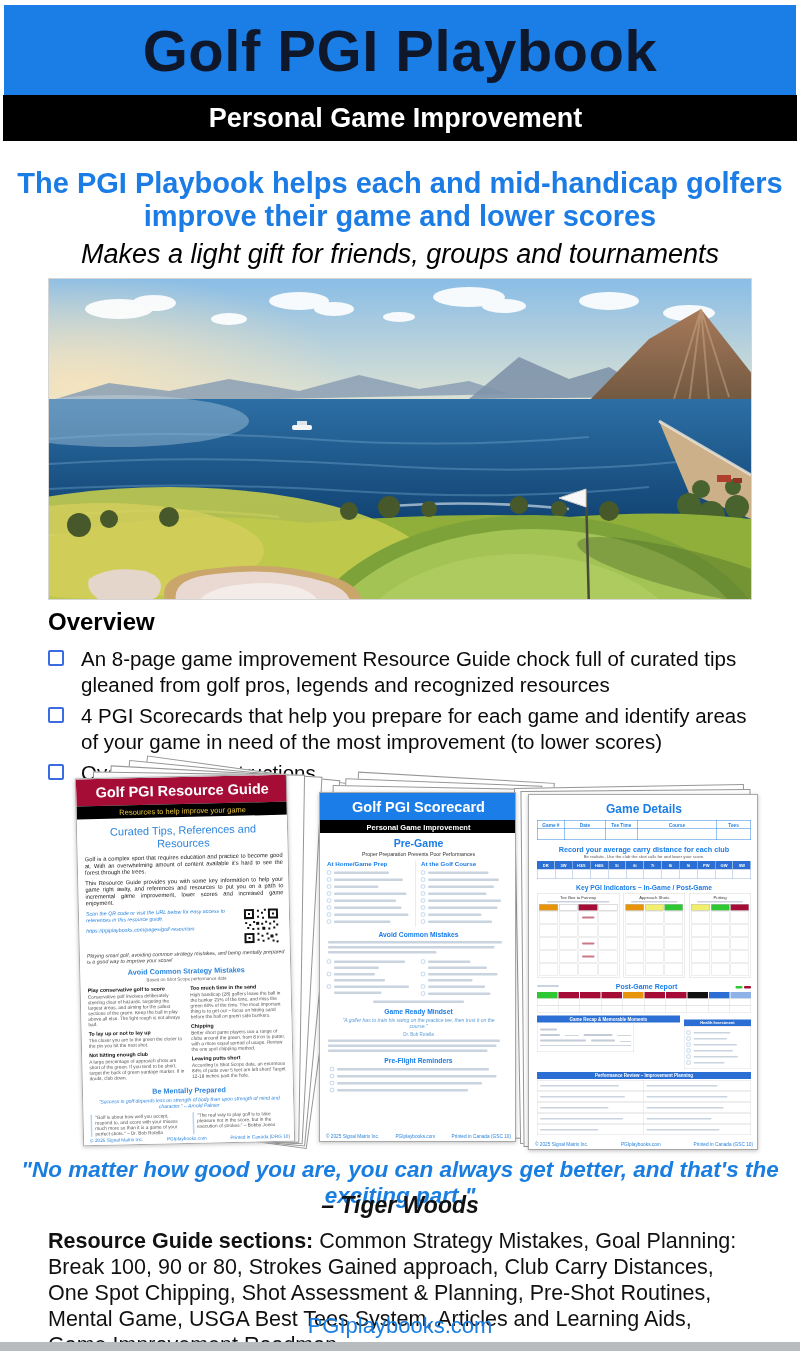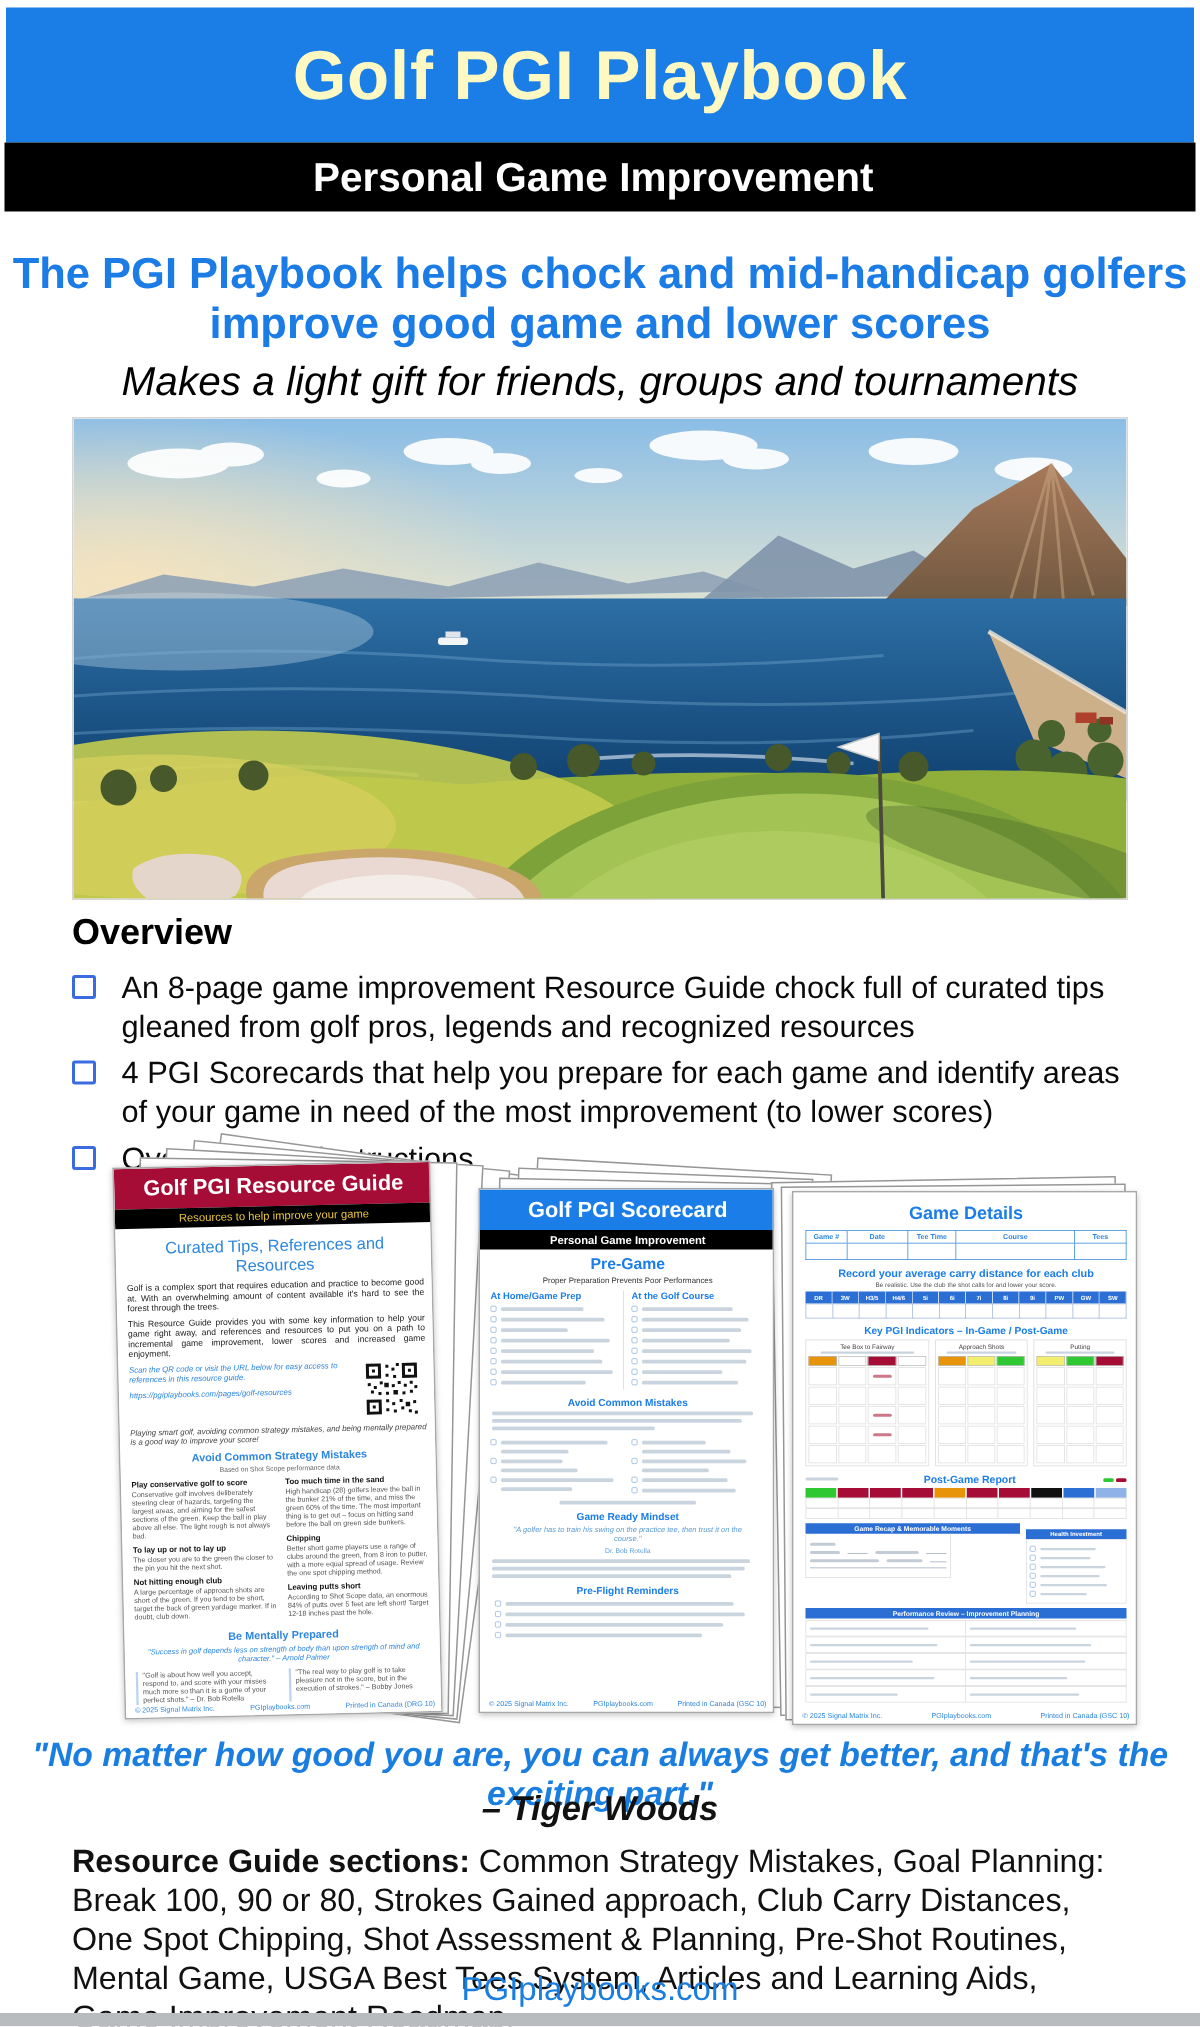--- a/index.html
+++ b/index.html
@@ -3,21 +3,21 @@
 <meta charset="utf-8">
 <style>
   * { margin:0; padding:0; box-sizing:border-box; }
   html,body { background:#ffffff; }
   body { font-family:"Liberation Sans", sans-serif; }
   .page { position:relative; width:800px; height:1351px; background:#fff; overflow:hidden; margin:0 auto; }
 
   
   .banner { position:absolute; top:5px; left:4px; width:792px; height:90px; background:#1a7ee6;
             display:flex; align-items:center; justify-content:center; }
-  .banner h1 { color:#fef9c3; font-size:46px; font-weight:bold; letter-spacing:.5px; }
+  .banner h1 { color:#0f172a; font-size:58px; font-weight:bold; letter-spacing:.5px; }
   .subbanner { position:absolute; top:95px; left:3px; width:794px; height:46px; background:#000;
                display:flex; align-items:center; justify-content:center; color:#fff; font-size:27px; }
   .subbanner .b { font-weight:bold; margin-right:9px; }
 
   
   .headline { position:absolute; top:167px; left:0; width:800px; text-align:center;
               color:#1b7ce5; font-size:29px; font-weight:bold; line-height:33px; }
   .tagline  { position:absolute; top:239px; left:0; width:800px; text-align:center;
               color:#000; font-size:27px; font-style:italic; }
 
@@ -175,22 +175,22 @@
 
   <header class="banner">
     <h1>Golf PGI Playbook</h1>
   </header>
 
   <div class="subbanner">
     <span class="b">Personal Game Improvement</span>
   </div>
 
   <div class="headline">
-    <div>The PGI Playbook helps chock and mid-handicap golfers</div>
-    <div>improve good game and lower scores</div>
+    <div>The PGI Playbook helps each and mid-handicap golfers</div>
+    <div>improve their game and lower scores</div>
   </div>
 
   <div class="tagline">Makes a light gift for friends, groups and tournaments</div>
 
   <div class="photo">
     <svg width="702" height="320" viewBox="0 0 702 320" xmlns="http://www.w3.org/2000/svg">
       <defs>
         <linearGradient id="sky" x1="0" y1="0" x2="0" y2="1">
           <stop offset="0" stop-color="#8abde6"></stop>
             <stop offset="1" stop-color="#dfe3d3"></stop>

